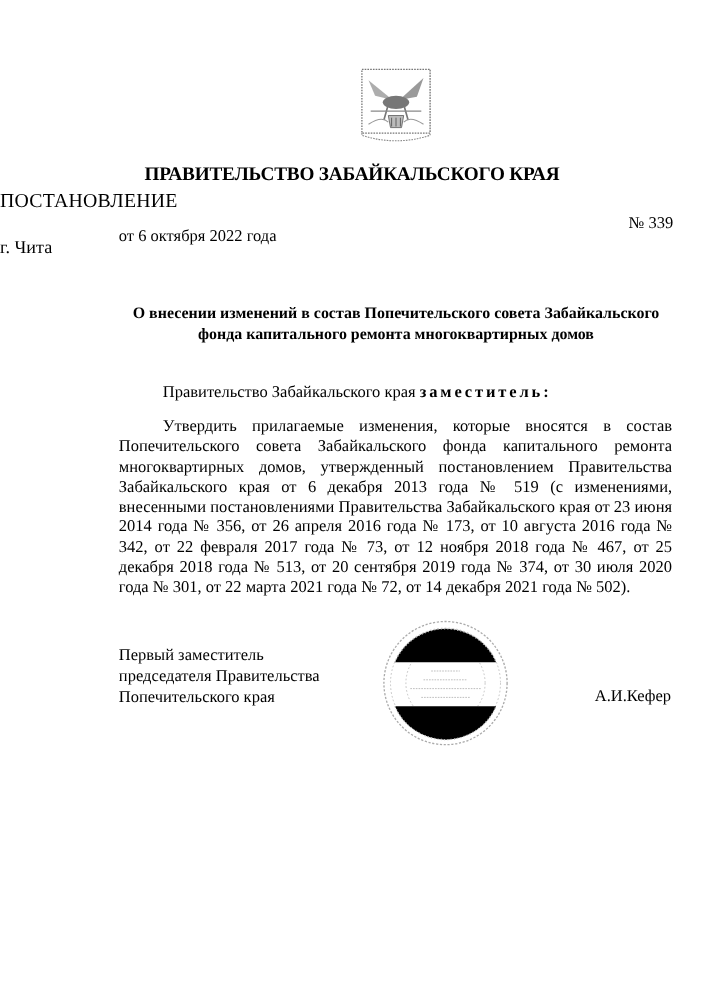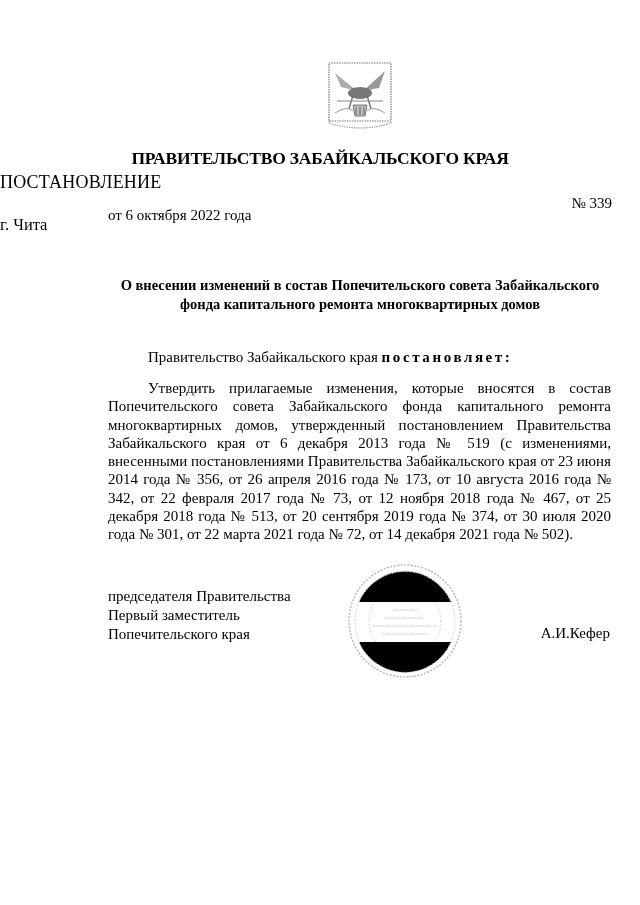--- a/index.html
+++ b/index.html
@@ -142,28 +142,28 @@
 
   <div class="gov-title">ПРАВИТЕЛЬСТВО ЗАБАЙКАЛЬСКОГО КРАЯ</div>
   <div class="doc-type">ПОСТАНОВЛЕНИЕ</div>
   <div class="date-line">от 6 октября 2022 года</div>
   <div class="doc-number">№ 339</div>
   <div class="city">г. Чита</div>
 
   <div class="subject">О внесении изменений в состав Попечительского совета Забайкальского фонда капитального ремонта многоквартирных домов</div>
 
   <div class="preamble">
-    <span>Правительство Забайкальского края </span><span class="spaced">постановляет:</span>
+    <span>Правительство Забайкальского края </span><span class="spaced">заместитель:</span>
   </div>
 
   <div class="body-text">Утвердить прилагаемые изменения, которые вносятся в состав Попечительского совета Забайкальского фонда капитального ремонта многоквартирных домов, утвержденный постановлением Правительства Забайкальского края от 6 декабря 2013 года № 519 (с изменениями, внесенными постановлениями Правительства Забайкальского края от 23 июня 2014 года № 356, от 26 апреля 2016 года № 173, от 10 августа 2016 года № 342, от 22 февраля 2017 года № 73, от 12 ноября 2018 года № 467, от 25 декабря 2018 года № 513, от 20 сентября 2019 года № 374, от 30 июля 2020 года № 301, от 22 марта 2021 года № 72, от 14 декабря 2021 года № 502).</div>
 
   <div class="signer-title">
+    <div>Первый заместитель</div>
     <div>председателя Правительства</div>
-    <div>Первый заместитель</div>
     <div>Попечительского края</div>
   </div>
 
   <svg class="stamp" viewBox="0 0 120 118">
     <circle cx="60" cy="59" r="56" fill="none" stroke="#aaa" stroke-width="1.2" stroke-dasharray="2 1.5"></circle>
     <circle cx="60" cy="59" r="50" fill="none" stroke="#bbb" stroke-width="0.8" stroke-dasharray="1.5 2"></circle>
     <circle cx="60" cy="59" r="36" fill="none" stroke="#bbb" stroke-width="0.8" stroke-dasharray="1.5 2"></circle>
     <g stroke="#aaa" stroke-width="0.7" fill="none">
       <path d="M47 48 L73 48" stroke-dasharray="1.5 1"></path>
       <path d="M40 56 L80 56" stroke-dasharray="1.5 1"></path>

